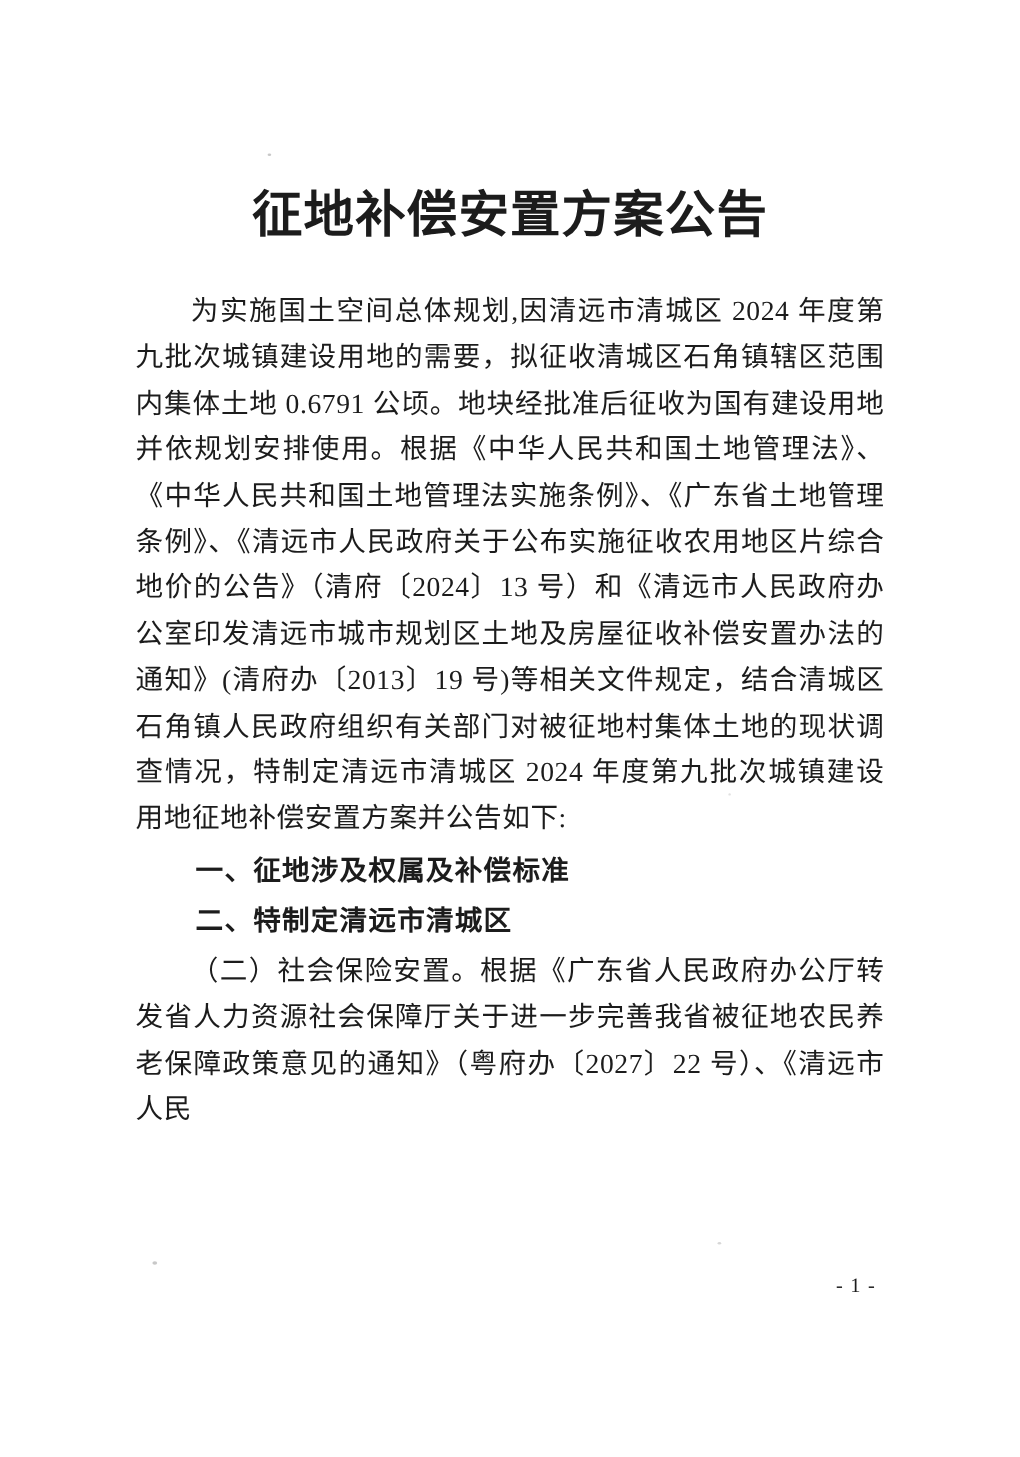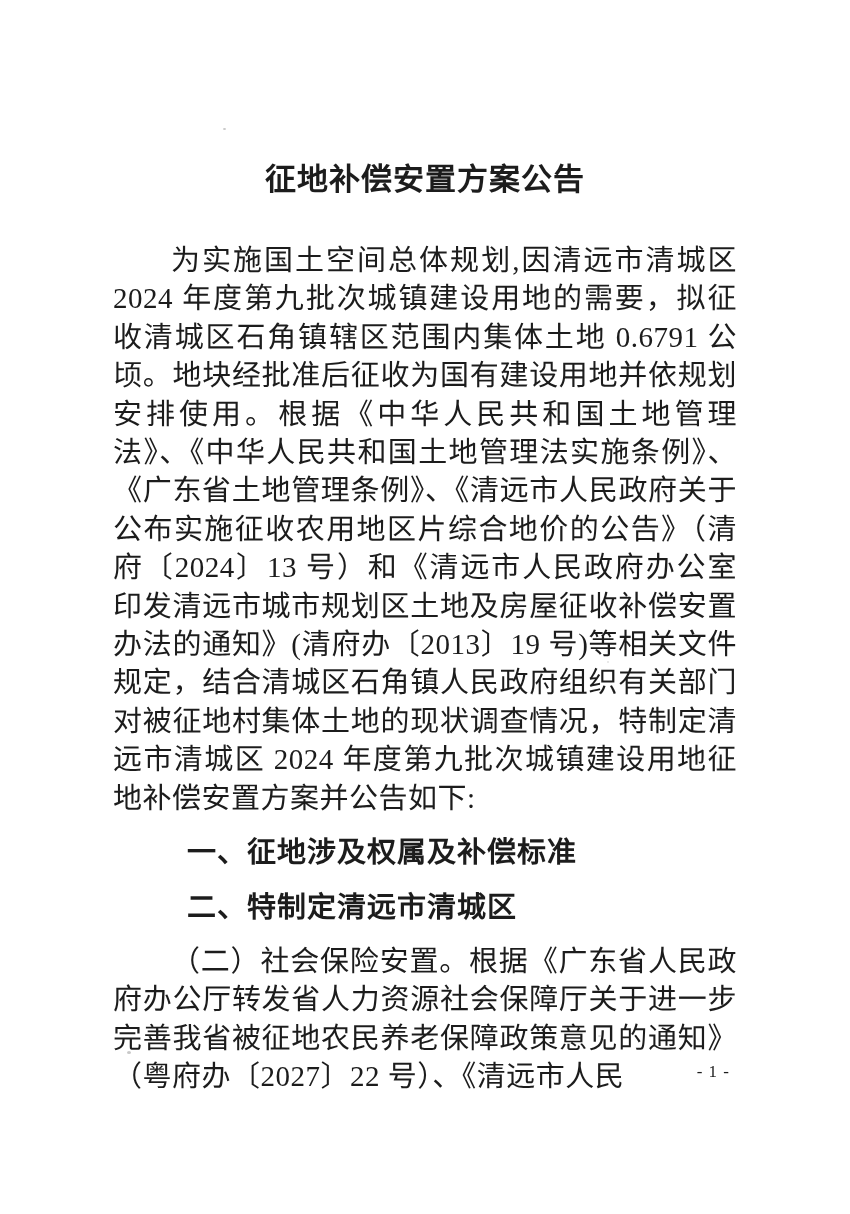--- a/index.html
+++ b/index.html
@@ -16,42 +16,42 @@
     overflow: hidden;
     font-family: "Liberation Serif", "DejaVu Serif", serif;
   }
   .doc-title {
     position: absolute;
     top: 158px;
     left: 0;
     width: 100%;
     margin: 0;
     text-align: center;
-    font-size: 31px;
+    font-size: 42px;
     line-height: 44px;
     font-weight: bold;
     font-family: "Liberation Serif", "DejaVu Serif", serif;
     letter-spacing: 1px;
   }
   .doc-body {
     position: absolute;
     top: 241px;
     left: 113px;
     width: 624px;
-    font-size: 29px;
+    font-size: 23px;
     line-height: 38.4px;
     text-align: justify;
     letter-spacing: 0.5px;
   }
   .para {
     margin: 0;
     text-indent: 2em;
   }
   .heading {
-    margin: 16px;
+    margin: 4px;
     text-indent: 2em;
     font-weight: bold;
     font-family: "Liberation Sans", "DejaVu Sans", sans-serif;
     letter-spacing: 1px;
   }
   .page-number {
     position: absolute;
     top: 1060px;
     right: 120px;
     font-size: 17px;

